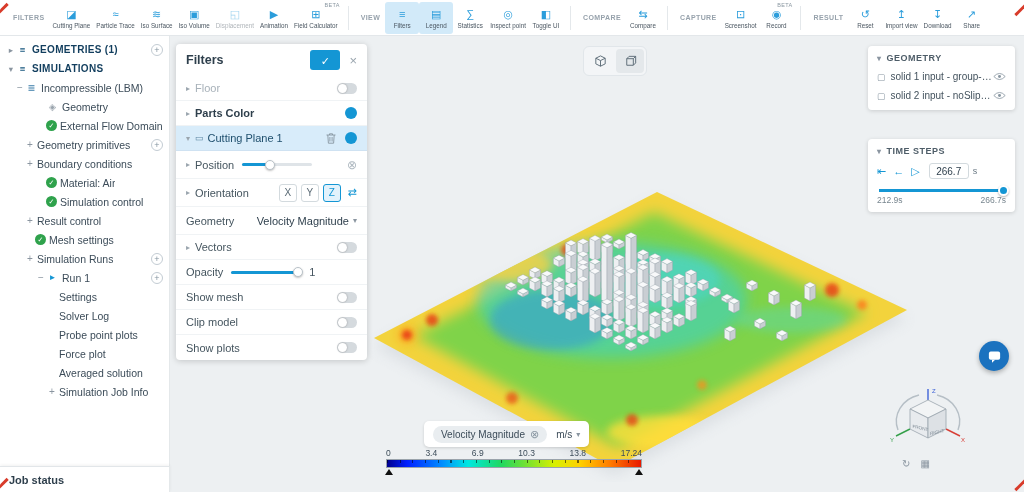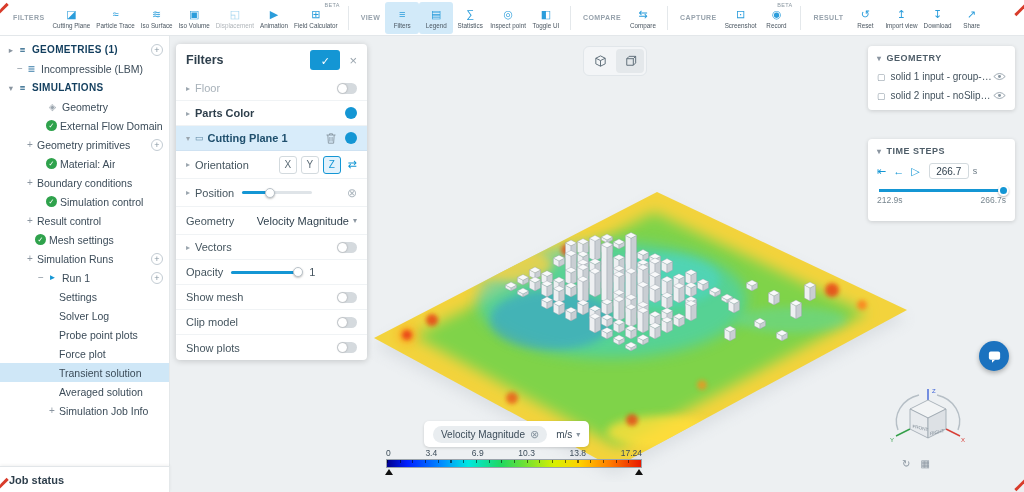--- a/index.html
+++ b/index.html
@@ -100,21 +100,21 @@
   .f-row{display:flex;align-items:center;padding:0 10px;height:25px;font-size:11px;color:#45555f;
     border-bottom:1px solid #f0f3f5}
   .f-row.tall{height:28px}
   .f-caret{width:9px;font-size:8px;color:#9aa5ae;flex:none}
   .g-caret-r::before{content:"▸"}
   .g-caret-d::before{content:"▾"}
   .sp{flex:1}
   .dim-row .f-label{color:#a7b1b9}
   .f-label.strong{font-weight:600;color:#2e3f4c}
   .row-selected{background:#d8ecfa;border-bottom:1px solid #cfe2f2}
-  .row-selected .f-label{font-weight:700;color:#20506e}
+  .row-selected .f-label{font-weight:400;color:#20506e}
   .g-plane{color:#5a84a0;font-size:9px;margin-right:4px}
   .g-plane::before{content:"▭"}
   .switch{width:20px;height:11px;border-radius:6px;background:#d5dade;position:relative;flex:none;cursor:pointer}
   .switch::after{content:"";position:absolute;width:9px;height:9px;border-radius:50%;background:#fff;top:1px;left:1px;
     box-shadow:0 0 2px rgba(0,0,0,.35)}
   .dot{width:12px;height:12px;border-radius:50%;background:#1496d4;flex:none;cursor:pointer}
   .trash{width:12px;height:13px;margin-right:8px;cursor:pointer;color:#8795a0}
   .slider{width:70px;height:3px;background:#dfe4e8;border-radius:2px;position:relative;margin-left:8px;cursor:pointer;flex:none}
   .slider .fill{position:absolute;left:0;top:0;bottom:0;background:#1496d4;border-radius:2px}
   .slider .knob{position:absolute;top:-3.5px;width:10px;height:10px;border-radius:50%;background:#fff;
@@ -128,21 +128,21 @@
   .g-swap{color:#1496d4;font-size:11px;margin-left:7px;cursor:pointer}
   .g-swap::before{content:"⇄"}
   .dd-value{font-size:11px;color:#2e3f4c;cursor:pointer;display:flex;align-items:center;gap:4px}
   .dd-caret{font-size:8px;color:#8a95a0}
   .opacity-val{margin-left:8px;font-size:11px;color:#45555f}
 
   
   .side-panel{position:absolute;left:868px;width:147px;background:#fff;border-radius:4px;
     box-shadow:0 1px 4px rgba(0,0,0,.15);z-index:5}
   .geo-panel{top:46px;padding-bottom:5px}
-  .time-panel{top:139px;padding-bottom:16px}
+  .time-panel{top:139px;padding-bottom:7px}
   .sp-head{display:flex;align-items:center;gap:5px;padding:7px 9px 4px;font-size:9px;font-weight:700;
     color:#4e5d68;letter-spacing:.5px}
   .sp-head .g-caret-d{color:#8a95a0;font-size:8px}
   .geo-item{display:flex;align-items:center;height:19px;padding:0 9px;font-size:10px;color:#44535e;cursor:pointer}
   .geo-item[data-mods="dim"] .geo-label{color:#a5b0b8}
   .geo-ic{color:#8795a0;font-size:9px;margin-right:5px}
   .geo-ic::before{content:"▢"}
   .geo-label{white-space:nowrap;overflow:hidden;text-overflow:ellipsis}
   .eye{width:13px;height:9px;color:#8795a0;flex:none;cursor:pointer}
   .t-controls{display:flex;align-items:center;padding:3px 9px 0}
@@ -658,60 +658,60 @@
 
   <aside class="tree-panel">
     <div class="tree">
 
     <div class="tree-row" data-lv="0" data-mods="section">
           <span class="caret" data-caret="right"></span>
           <span class="t-ic" data-ic="list"></span>
           <span class="t-label">GEOMETRIES (1)</span>
           <span class="badge">+</span>
         </div>
+        <div class="tree-row" data-lv="0" data-mods="section">
+          <span class="caret" data-caret="down"></span>
+          <span class="t-ic" data-ic="list"></span>
+          <span class="t-label">SIMULATIONS</span>
+
+        </div>
         <div class="tree-row" data-lv="1">
           <span class="caret" data-caret="minus"></span>
           <span class="t-ic" data-ic="sim"></span>
           <span class="t-label">Incompressible (LBM)</span>
-
-        </div>
-        <div class="tree-row" data-lv="0" data-mods="section">
-          <span class="caret" data-caret="down"></span>
-          <span class="t-ic" data-ic="list"></span>
-          <span class="t-label">SIMULATIONS</span>
 
         </div>
         <div class="tree-row" data-lv="3">
           <span class="caret" data-caret="none"></span>
           <span class="t-ic" data-ic="geometry"></span>
           <span class="t-label">Geometry</span>
 
         </div>
         <div class="tree-row" data-lv="3">
           <span class="caret" data-caret="none"></span>
           <span class="t-ic" data-ic="check"></span>
           <span class="t-label">External Flow Domain</span>
 
         </div>
         <div class="tree-row" data-lv="2">
           <span class="caret" data-caret="plus"></span>
           <span class="t-ic" data-ic="none"></span>
           <span class="t-label">Geometry primitives</span>
           <span class="badge">+</span>
         </div>
+        <div class="tree-row" data-lv="2">
+          <span class="caret" data-caret="plus"></span>
+          <span class="t-ic" data-ic="none"></span>
+          <span class="t-label">Boundary conditions</span>
+
+        </div>
         <div class="tree-row" data-lv="3">
           <span class="caret" data-caret="none"></span>
           <span class="t-ic" data-ic="check"></span>
           <span class="t-label">Material: Air</span>
-
-        </div>
-        <div class="tree-row" data-lv="2">
-          <span class="caret" data-caret="plus"></span>
-          <span class="t-ic" data-ic="none"></span>
-          <span class="t-label">Boundary conditions</span>
 
         </div>
         <div class="tree-row" data-lv="3">
           <span class="caret" data-caret="none"></span>
           <span class="t-ic" data-ic="check"></span>
           <span class="t-label">Simulation control</span>
 
         </div>
         <div class="tree-row" data-lv="2">
           <span class="caret" data-caret="plus"></span>
@@ -752,26 +752,20 @@
         <div class="tree-row" data-lv="4">
           <span class="caret" data-caret="none"></span>
           <span class="t-ic" data-ic="none"></span>
           <span class="t-label">Probe point plots</span>
 
         </div>
         <div class="tree-row" data-lv="4">
           <span class="caret" data-caret="none"></span>
           <span class="t-ic" data-ic="none"></span>
           <span class="t-label">Force plot</span>
-
-        </div>
-        <div class="tree-row" data-lv="4" data-mods="selected">
-          <span class="caret" data-caret="none"></span>
-          <span class="t-ic" data-ic="none"></span>
-          <span class="t-label">Transient solution</span>
 
         </div>
         <div class="tree-row" data-lv="4">
           <span class="caret" data-caret="none"></span>
           <span class="t-ic" data-ic="none"></span>
           <span class="t-label">Averaged solution</span>
 
         </div>
         <div class="tree-row" data-lv="4">
           <span class="caret" data-caret="plus"></span>
@@ -815,40 +809,40 @@
       <span class="f-label">Cutting Plane 1</span>
       <span class="sp"></span>
       <svg class="trash" viewBox="0 0 12 13">
         <path d="M1.5 3 h9 M4.5 3 V1.8 h3 V3 M2.8 3 l.6 8.2 h5.2 L9.2 3 M4.9 5 v4.5 M7.1 5 v4.5" stroke="currentColor" stroke-width="0.9" fill="none"></path>
       </svg>
       <span class="dot"></span>
     </div>
 
     <div class="f-row tall">
       <span class="f-caret g-caret-r"></span>
-      <span class="f-label">Orientation</span>
-      <span class="sp"></span>
-      <div class="axes">
-
-      <button class="axis-btn"><span>X</span></button>
-          <button class="axis-btn"><span>Y</span></button>
-          <button class="axis-btn" data-mods="active"><span>Z</span></button>
-        </div>
-      <span class="g-swap"></span>
-    </div>
-
-    <div class="f-row tall">
-      <span class="f-caret g-caret-r"></span>
       <span class="f-label">Position</span>
       <div class="slider">
         <div class="fill" style="width:38%"></div>
         <div class="knob" style="left:33%"></div>
       </div>
       <span class="sp"></span>
       <span class="g-otimes"></span>
+    </div>
+
+    <div class="f-row tall">
+      <span class="f-caret g-caret-r"></span>
+      <span class="f-label">Orientation</span>
+      <span class="sp"></span>
+      <div class="axes">
+
+      <button class="axis-btn"><span>X</span></button>
+          <button class="axis-btn"><span>Y</span></button>
+          <button class="axis-btn" data-mods="active"><span>Z</span></button>
+        </div>
+      <span class="g-swap"></span>
     </div>
 
     <div class="f-row tall">
       <span class="f-label">Geometry</span>
       <span class="sp"></span>
       <span class="dd-value">
         <span>Velocity Magnitude</span>
         <span class="dd-caret g-caret-d"></span>
       </span>
     </div>

